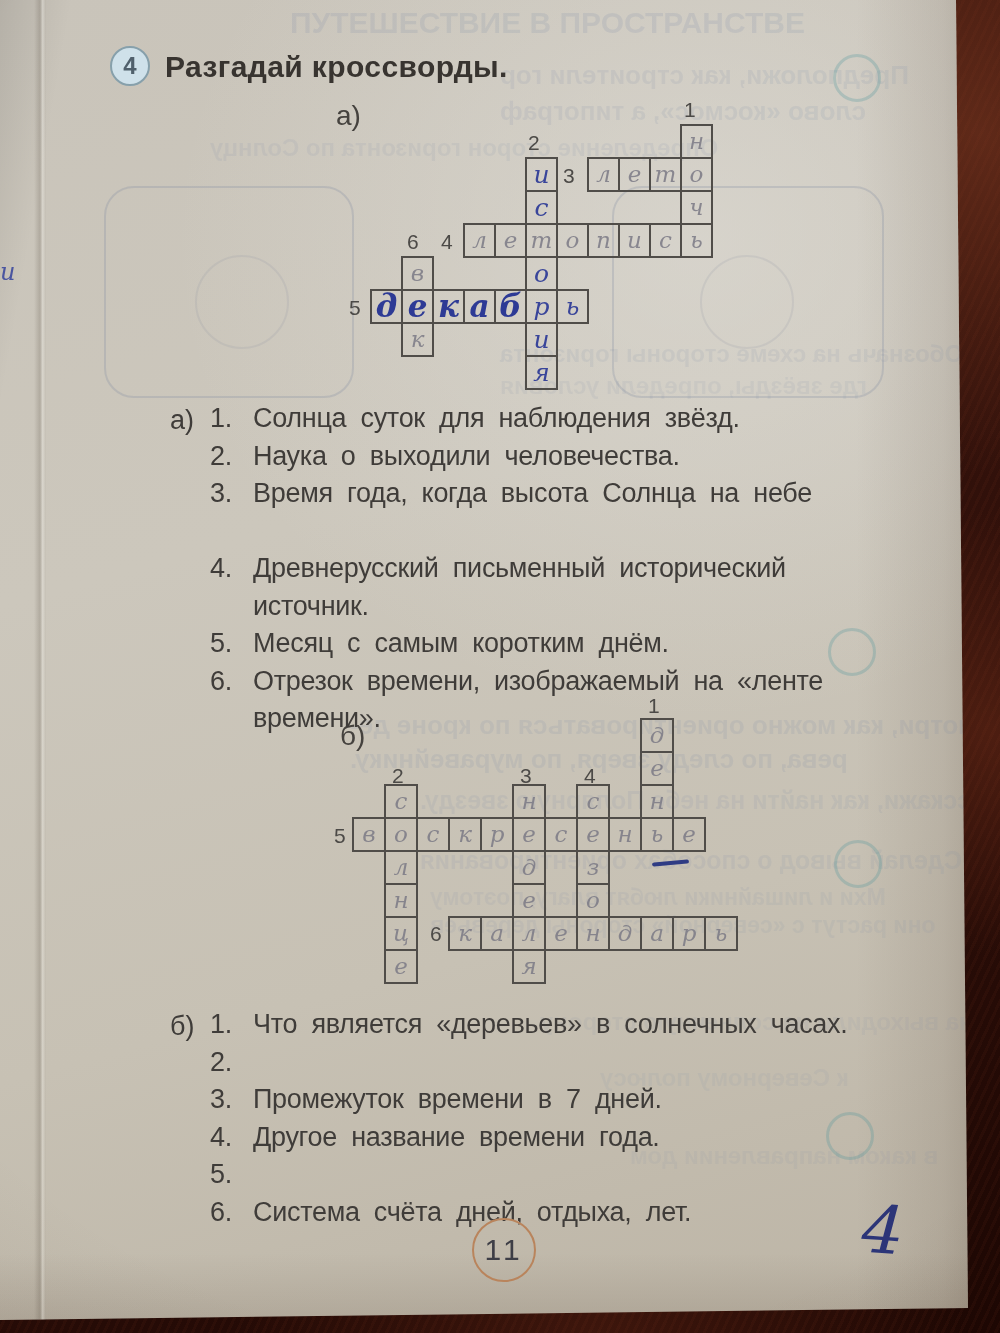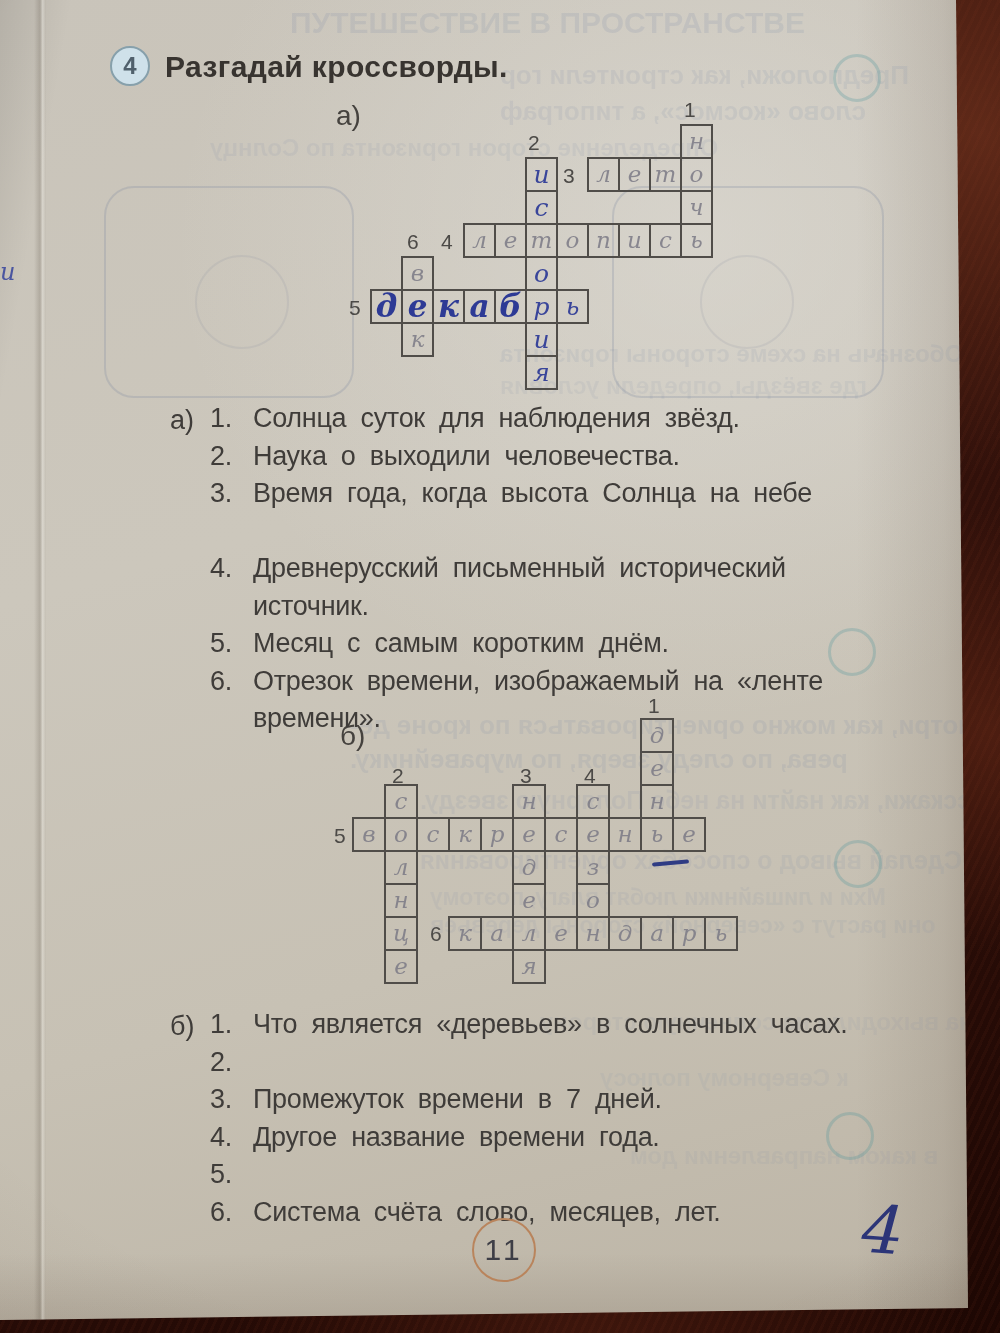--- a/index.html
+++ b/index.html
@@ -132,21 +132,21 @@
       </div>
       <div class="clue-row">
         <span class="clue-num">4.</span>
         <span class="clue-text">Другое название времени года.</span>
       </div>
       <div class="clue-row">
         <span class="clue-num">5.</span>
       </div>
       <div class="clue-row">
         <span class="clue-num">6.</span>
-        <span class="clue-text">Система счёта слово, месяцев, лет.</span>
+        <span class="clue-text">Система счёта дней, отдыха, лет.</span>
       </div>
     </div>
 
   <div class="stray-dash"></div>
 
   <div class="pgnum-circle">
     <span>11</span>
   </div>
 
   <div class="hand-4">4</div>

